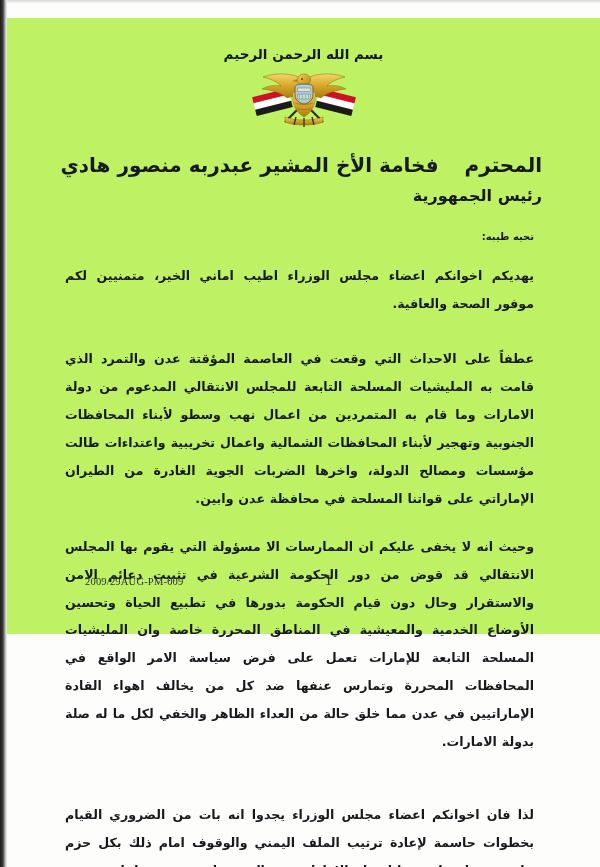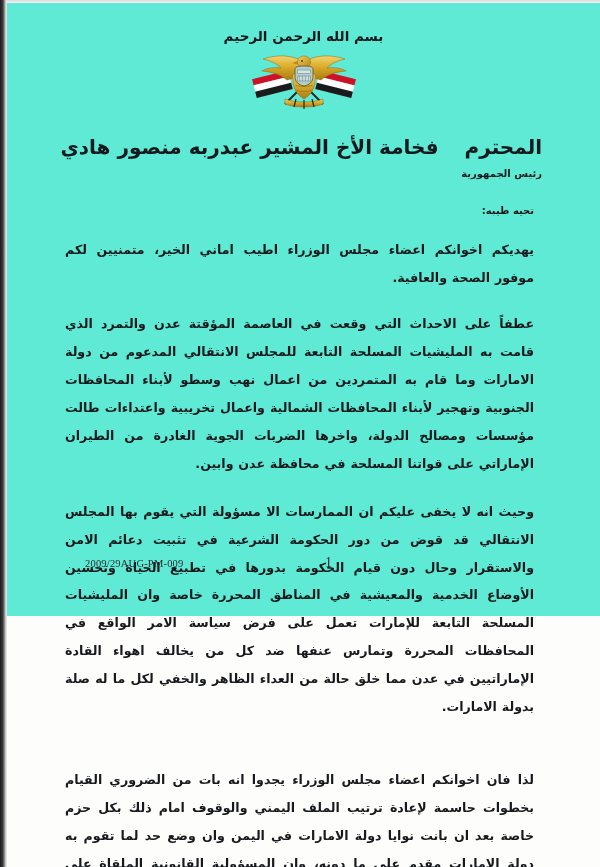--- a/index.html
+++ b/index.html
@@ -34,25 +34,25 @@
     top: 0;
     left: 0;
     width: 600px;
     height: 3px;
     background: linear-gradient(to bottom, #d8d8d8 0%, #f6f6f6 100%);
     z-index: 4;
   }
 
   .sheet {
     position: absolute;
-    top: 0;
+    top: 18px;
     left: 7px;
     width: 593px;
     height: 616px;
-    background: #5eead4;
+    background: #bef264;
   }
 
   
   .basmala-row {
     text-align: center;
     padding-top: 26px;
   }
   .basmala {
     display: inline-block;
     font-family: "DejaVu Sans", sans-serif;
@@ -94,21 +94,21 @@
   }
   .addressee-honorific {
     font-size: 20px;
     font-weight: 700;
     color: #16191d;
     white-space: nowrap;
     padding-left: 26px;
   }
   .addressee-title {
     margin-top: 9px;
-    font-size: 10px;
+    font-size: 16px;
     font-weight: 700;
     color: #16191d;
     text-align: right;
   }
 
   
   .body-block {
     margin-top: 26px;
     padding: 0 66px 0 58px;
     direction: rtl;
@@ -125,21 +125,21 @@
     font-weight: 700;
     color: #17191d;
     line-height: 2.22;
     text-align: justify;
     text-align-last: right;
     margin: 0 0 20px 0;
     letter-spacing: 0;
     word-spacing: 0.5px;
   }
   .para.tight {
-    margin-bottom: 18px;
+    margin-bottom: 27px;
   }
   .para.gap-lg {
     margin-bottom: 45px;
   }
 
   
   .footer {
     position: absolute;
     bottom: 38px;
     left: 0;

